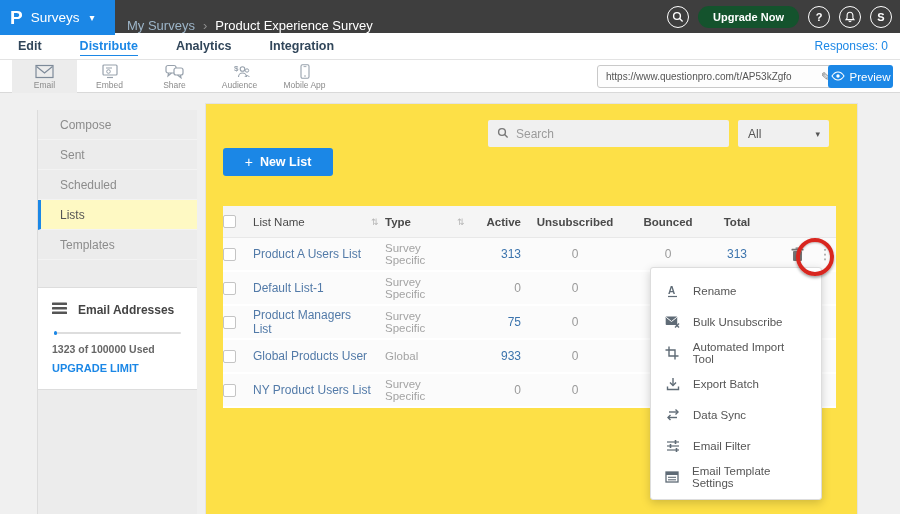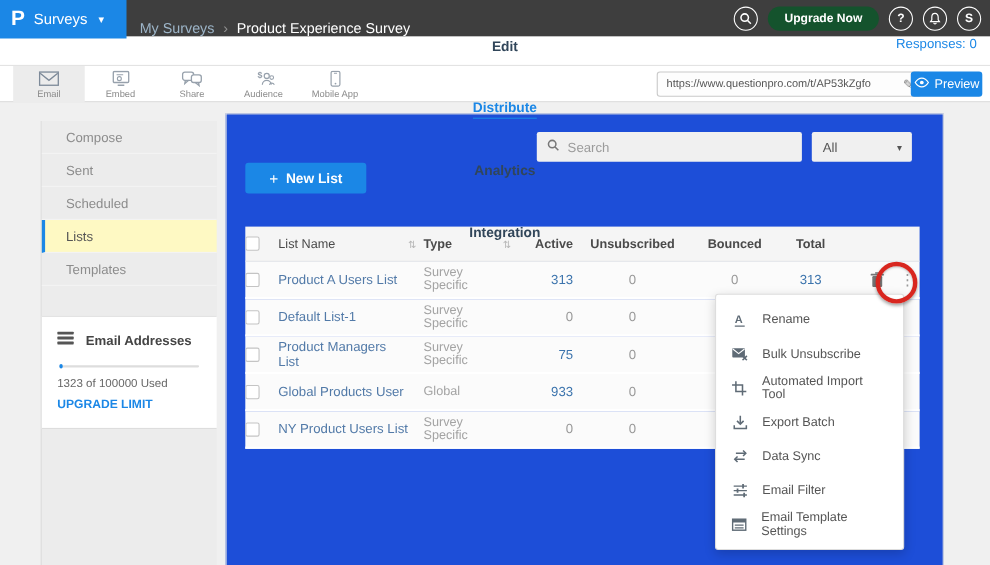--- a/index.html
+++ b/index.html
@@ -25,21 +25,21 @@
   .circle-btn { width:22px; height:22px; border:1.5px solid #fff;
     border-radius:50%; color:#fff; display:flex; align-items:center;
     justify-content:center; font-size:11px; font-weight:bold; cursor:pointer; }
   .upgrade-btn { background:#14532d; color:#fff; font-size:11px;
     font-weight:bold; border:none; border-radius:12px; padding:5px 15px;
     cursor:pointer; }
 
   
   .navrow { position:absolute; left:0; top:33px; width:900px; height:27px;
     background:#fff; border-bottom:1px solid #e3e3e3; display:flex;
-    align-items:center; padding-left:18px; gap:38px; z-index:9;flex-direction:column; }
+    align-items:center; padding-left:18px; gap:38px; z-index:9; }
   .nav-tab { font-size:12.5px; font-weight:bold; color:#31465a;
     cursor:pointer; padding:2px 0; }
   .nav-tab.active { color:#1b87e6; border-bottom:1px solid #1b87e6; }
   .responses { position:absolute; right:12px; font-size:12px; color:#1b87e6; }
 
   
   .toolbar { position:absolute; left:0; top:60px; width:900px; height:33px;
     background:#fff; border-bottom:1px solid #d9d9d9; z-index:8; }
   .tool-items { position:absolute; left:12px; top:0; display:flex; height:33px; }
   .tool-item { width:65px; height:33px; display:flex; flex-direction:column;
@@ -68,27 +68,27 @@
     padding-left:19px; color:#555; }
   .side-spacer { height:27px; background:#ececec; }
   .email-block { background:#fff; border-top:1px solid #ddd;
     border-bottom:1px solid #ddd; padding:13px 14px 15px 14px; }
   .email-head { display:flex; align-items:center; gap:10px; }
   .email-title { font-size:12px; font-weight:bold; color:#444; }
   .progress { height:2px; background:#ddd; margin:13px 2px 9px 2px;
     position:relative; border-radius:1px; }
   .progress-fill { position:absolute; left:0; top:-1px; height:4px; width:3px;
     background:#1b87e6; border-radius:2px; }
-  .usage { font-size:10.5px; color:#666; }
+  .usage { font-size:10.5px; color:#666;font-weight:bold; }
   .upgrade-limit { font-size:11px; font-weight:bold; color:#1b87e6;
     margin-top:7px; cursor:pointer; }
 
   
   .main-card { position:absolute; left:205px; top:103px; width:653px;
-    bottom:0; background:#1d4ed8; border:1px solid #e3e3e3; border-bottom:none; }
+    bottom:0; background:#fde047; border:1px solid #e3e3e3; border-bottom:none; }
   .search-box { position:absolute; left:282px; top:16px; width:241px;
     height:27px; background:#f0f0f0; border-radius:2px; display:flex;
     align-items:center; padding:0 9px; gap:7px; }
   .search-placeholder { font-size:12px; color:#9b9b9b; }
   .filter-dd { position:absolute; left:532px; top:16px; width:91px; height:27px;
     background:#f0f0f0; border-radius:2px; display:flex; align-items:center;
     justify-content:space-between; padding:0 9px 0 10px; cursor:pointer; }
   .filter-value { font-size:12px; color:#555; }
   .filter-caret { font-size:9px; color:#555; }
   .new-list-btn { position:absolute; left:17px; top:44px; width:110px;

